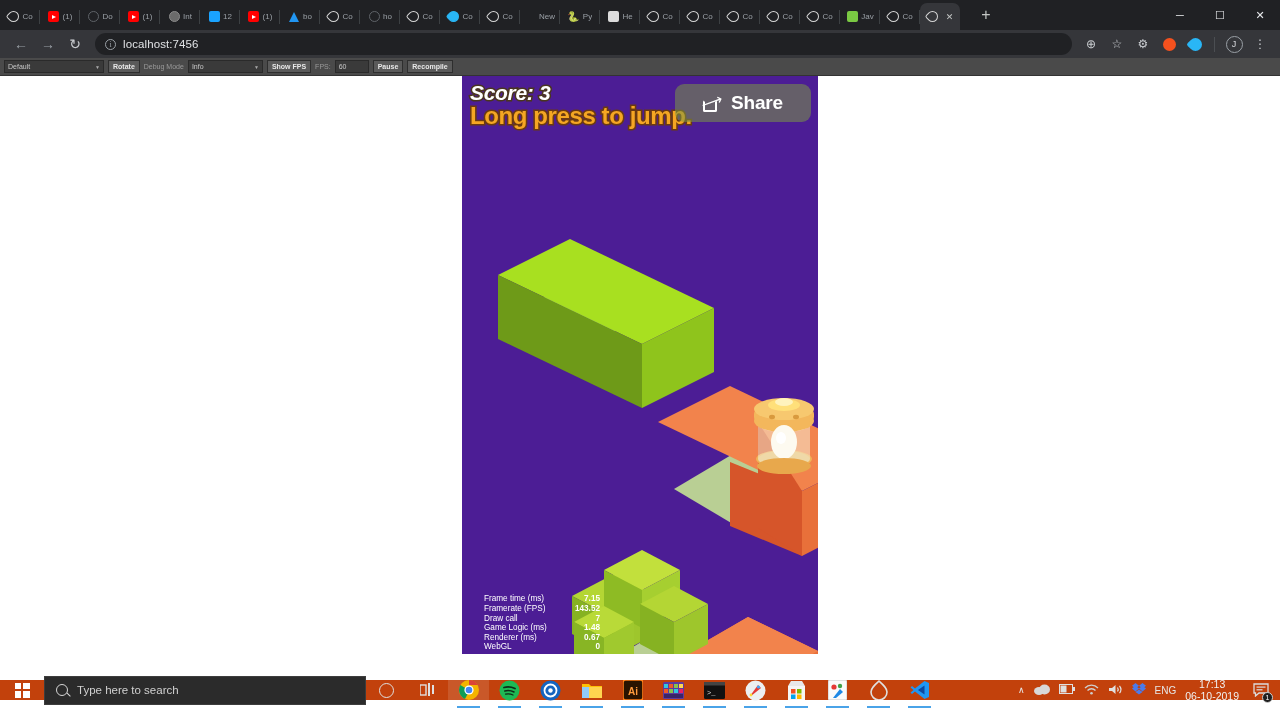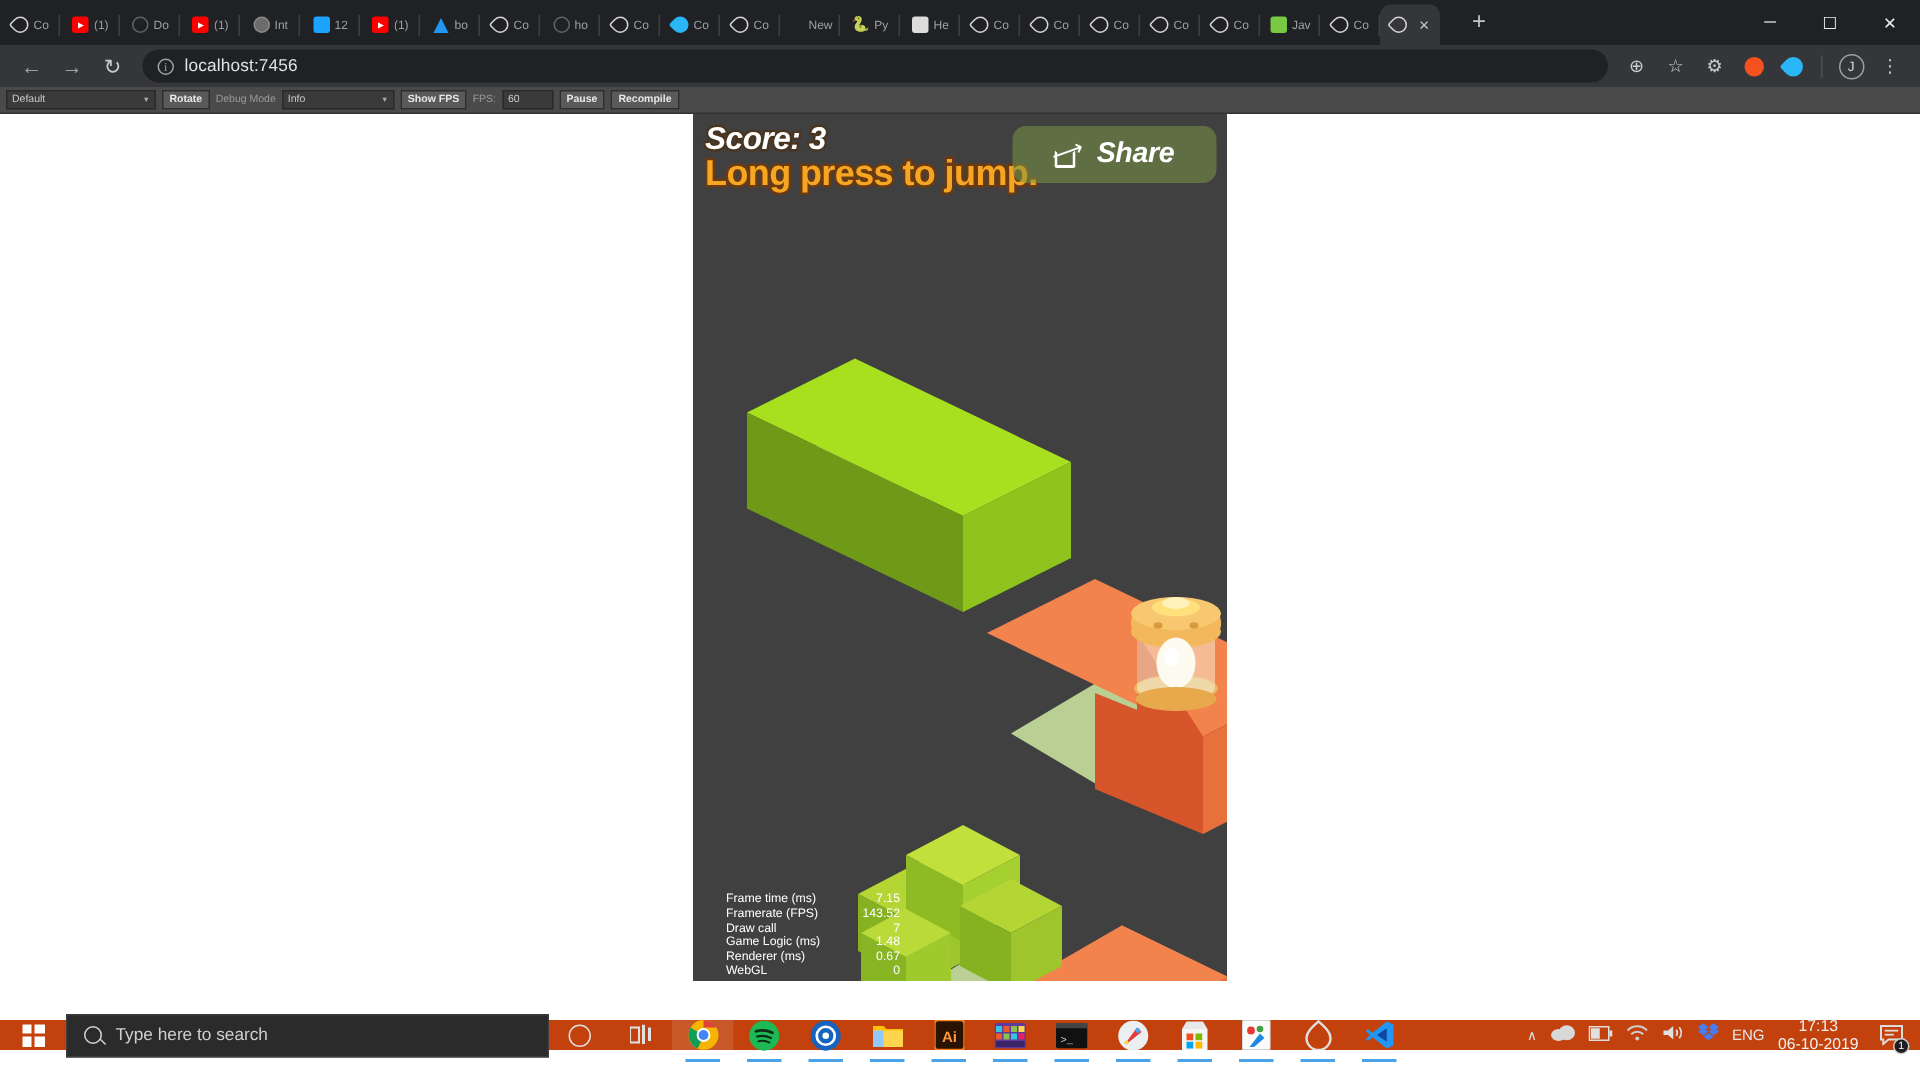--- a/index.html
+++ b/index.html
@@ -130,21 +130,21 @@
 
   
   .page {
     position: relative; width: 1280px; height: 624px; background: #ffffff;
   }
 
   
   .game {
     position: absolute; left: 462px; top: 0px;
     width: 356px; height: 578px;
-    background: #404040;
+    background: #4c1d95;
     overflow: hidden;
   }
   .gsvg { position: absolute; inset: 0; width: 100%; height: 100%; }
 
   .hud {
     position: absolute; left: 8px; top: 6px; z-index: 5;
   }
   .score {
     font-size: 21px; font-weight: bold; font-style: italic;
     color: #ffffff; letter-spacing: -.3px;
@@ -170,32 +170,32 @@
   }
   .share-ico .box {
     position: absolute; left: 0; bottom: 0; width: 14px; height: 12px;
     border: 2.4px solid #fff; border-radius: 2px; border-top-color: transparent;
   }
   .share-ico .arr {
     position: absolute; right: 0; top: -1px; font-size: 15px; color: #fff;
     line-height: 1; transform: rotate(-20deg);
   }
   .share-label {
-    color: #ffffff; font-size: 19px; font-weight: bold; font-style: italic;
+    color: #ffffff; font-size: 19px; font-weight: bold; 
     letter-spacing: -.2px;
   }
 
   .stats {
     position: absolute; left: 2px; bottom: 2px; z-index: 5;
     font-size: 8.2px; color: #ffffff; line-height: 9.6px;
     font-family: "Liberation Sans", sans-serif;
   }
   .stat-row { display: flex; width: 136px; }
   .stat-key { flex: 1; white-space: nowrap; padding-left: 20px; }
-  .stat-val { text-align: right; white-space: nowrap; }
+  .stat-val { text-align: right; white-space: nowrap; font-weight: bold; }
 
   
   .taskbar {
     position: absolute; left: 0; bottom: 0; width: 1280px; height: 20px;
     background: #c2410c; display: flex; align-items: center;
   }
   .start-btn {
     width: 44px; height: 36px; display: flex; align-items: center; justify-content: center;
   }
   .win-logo2 {

